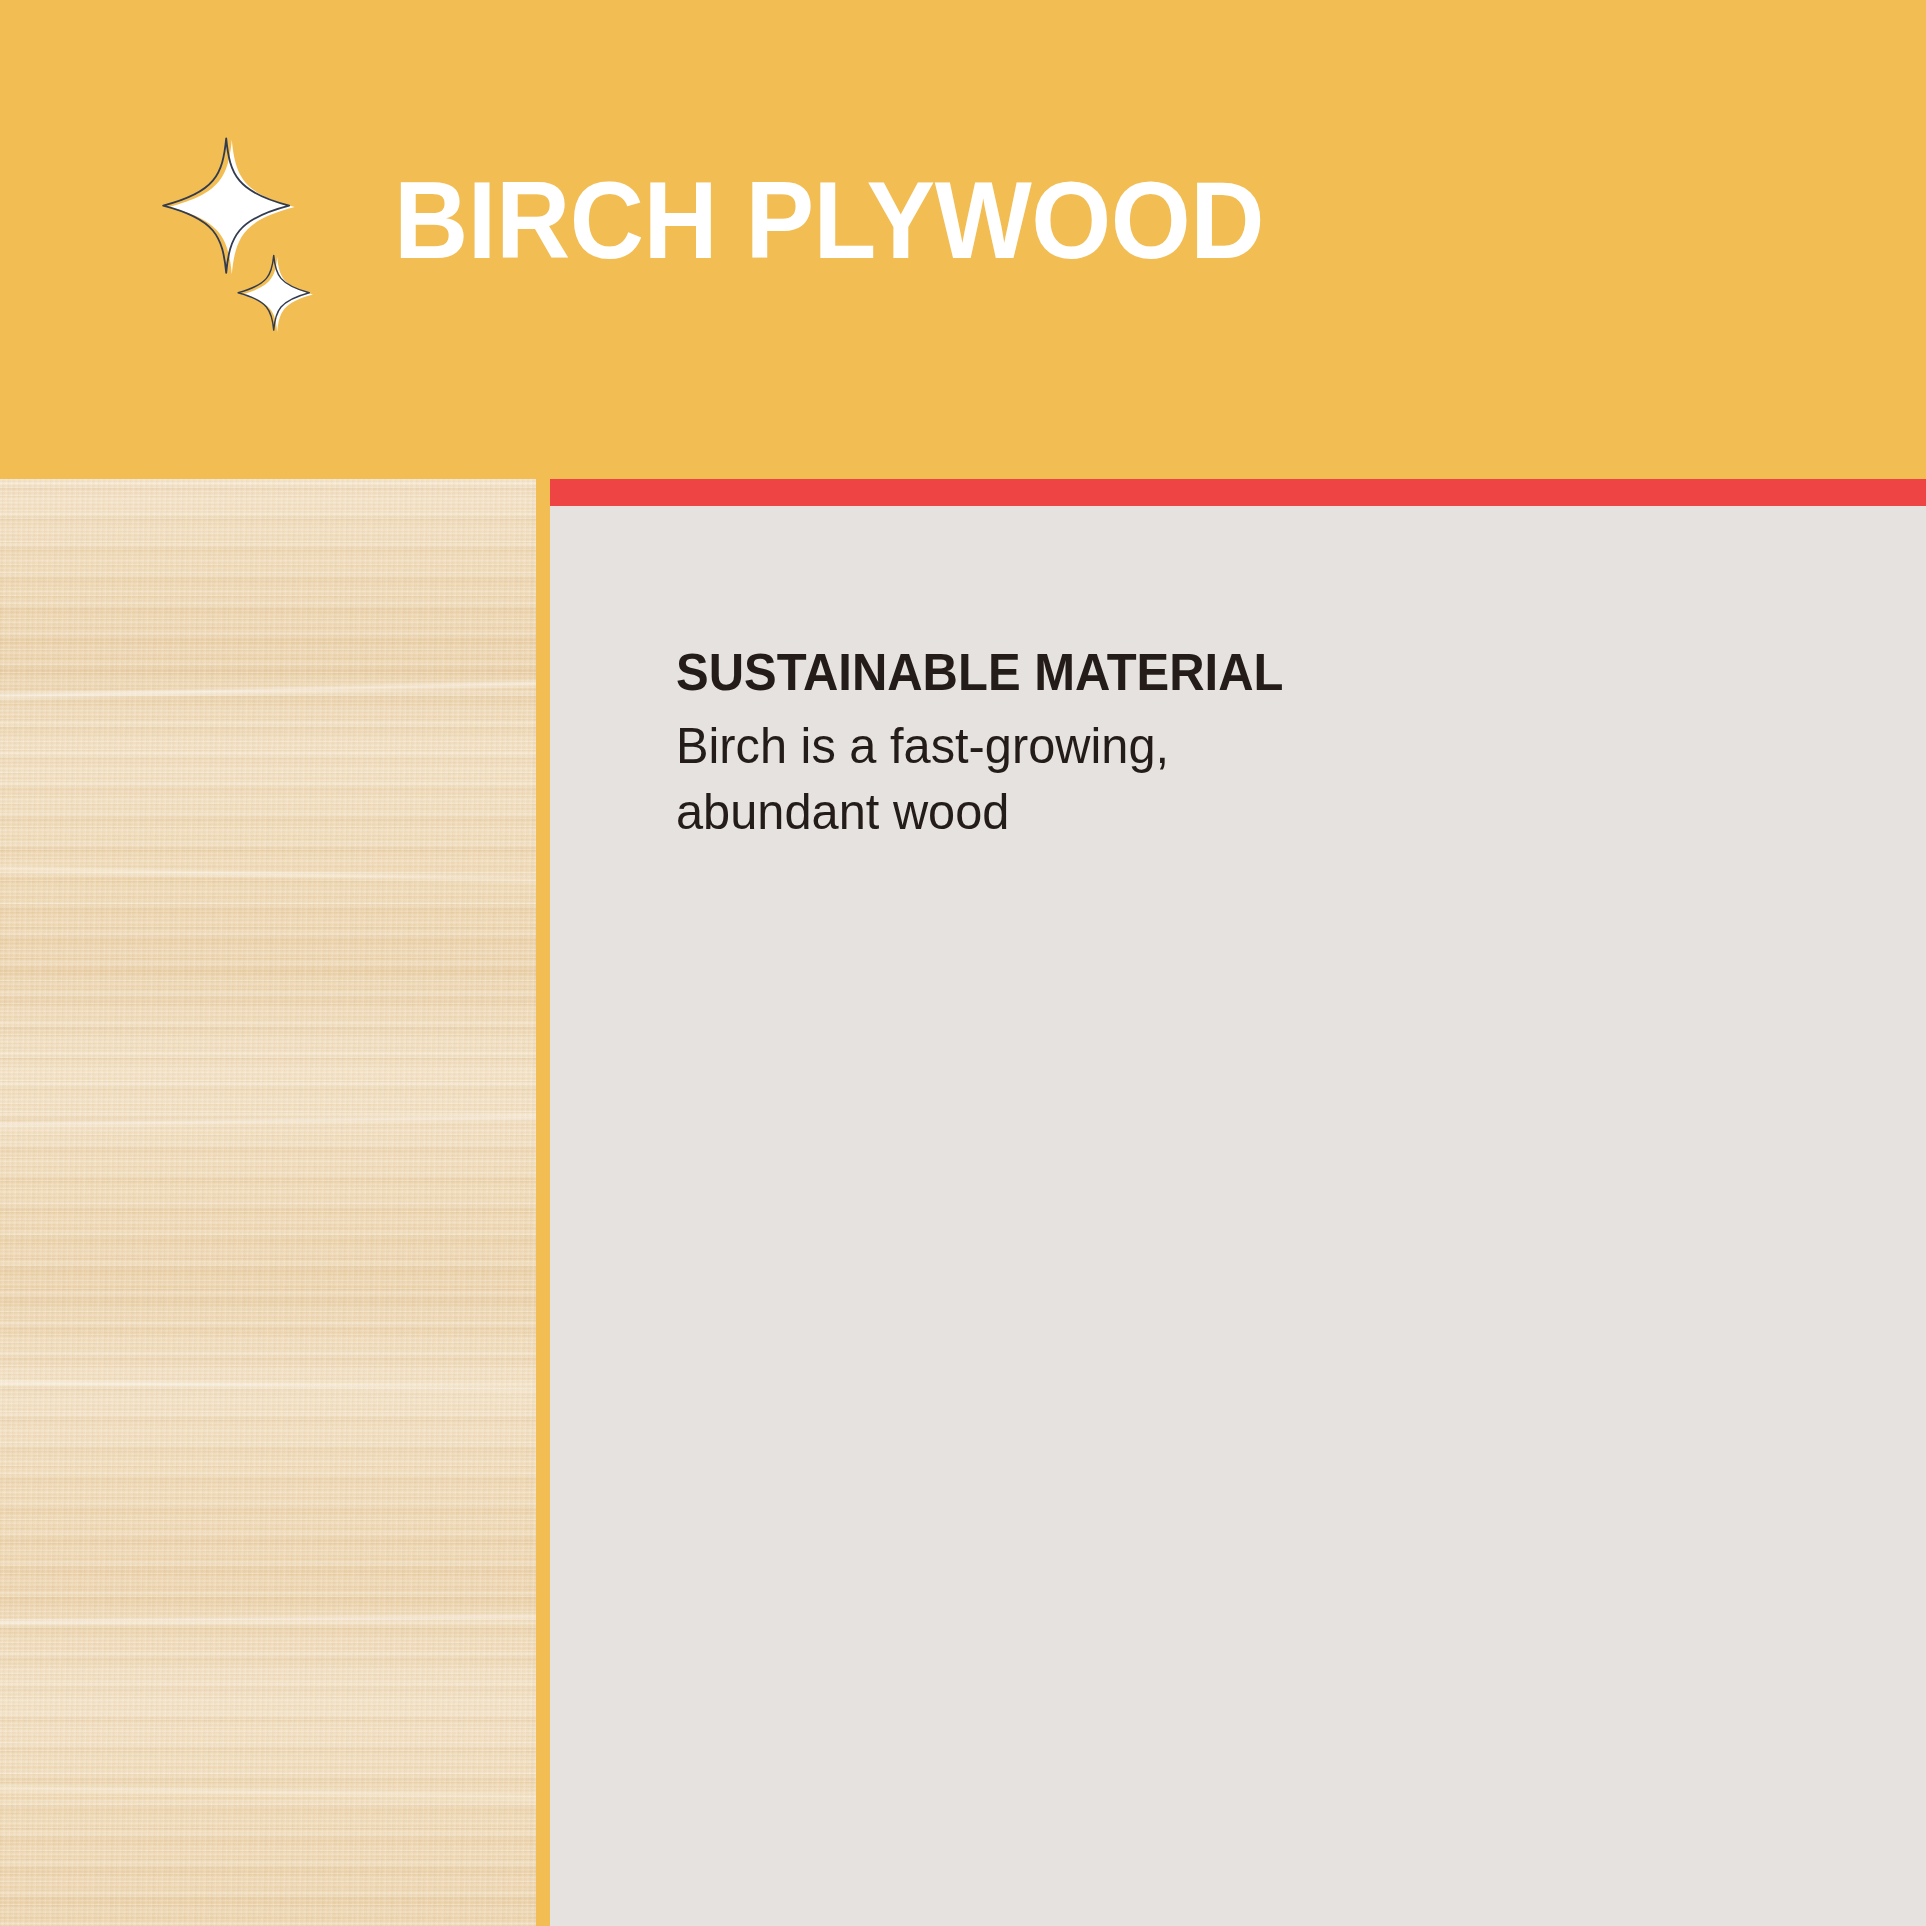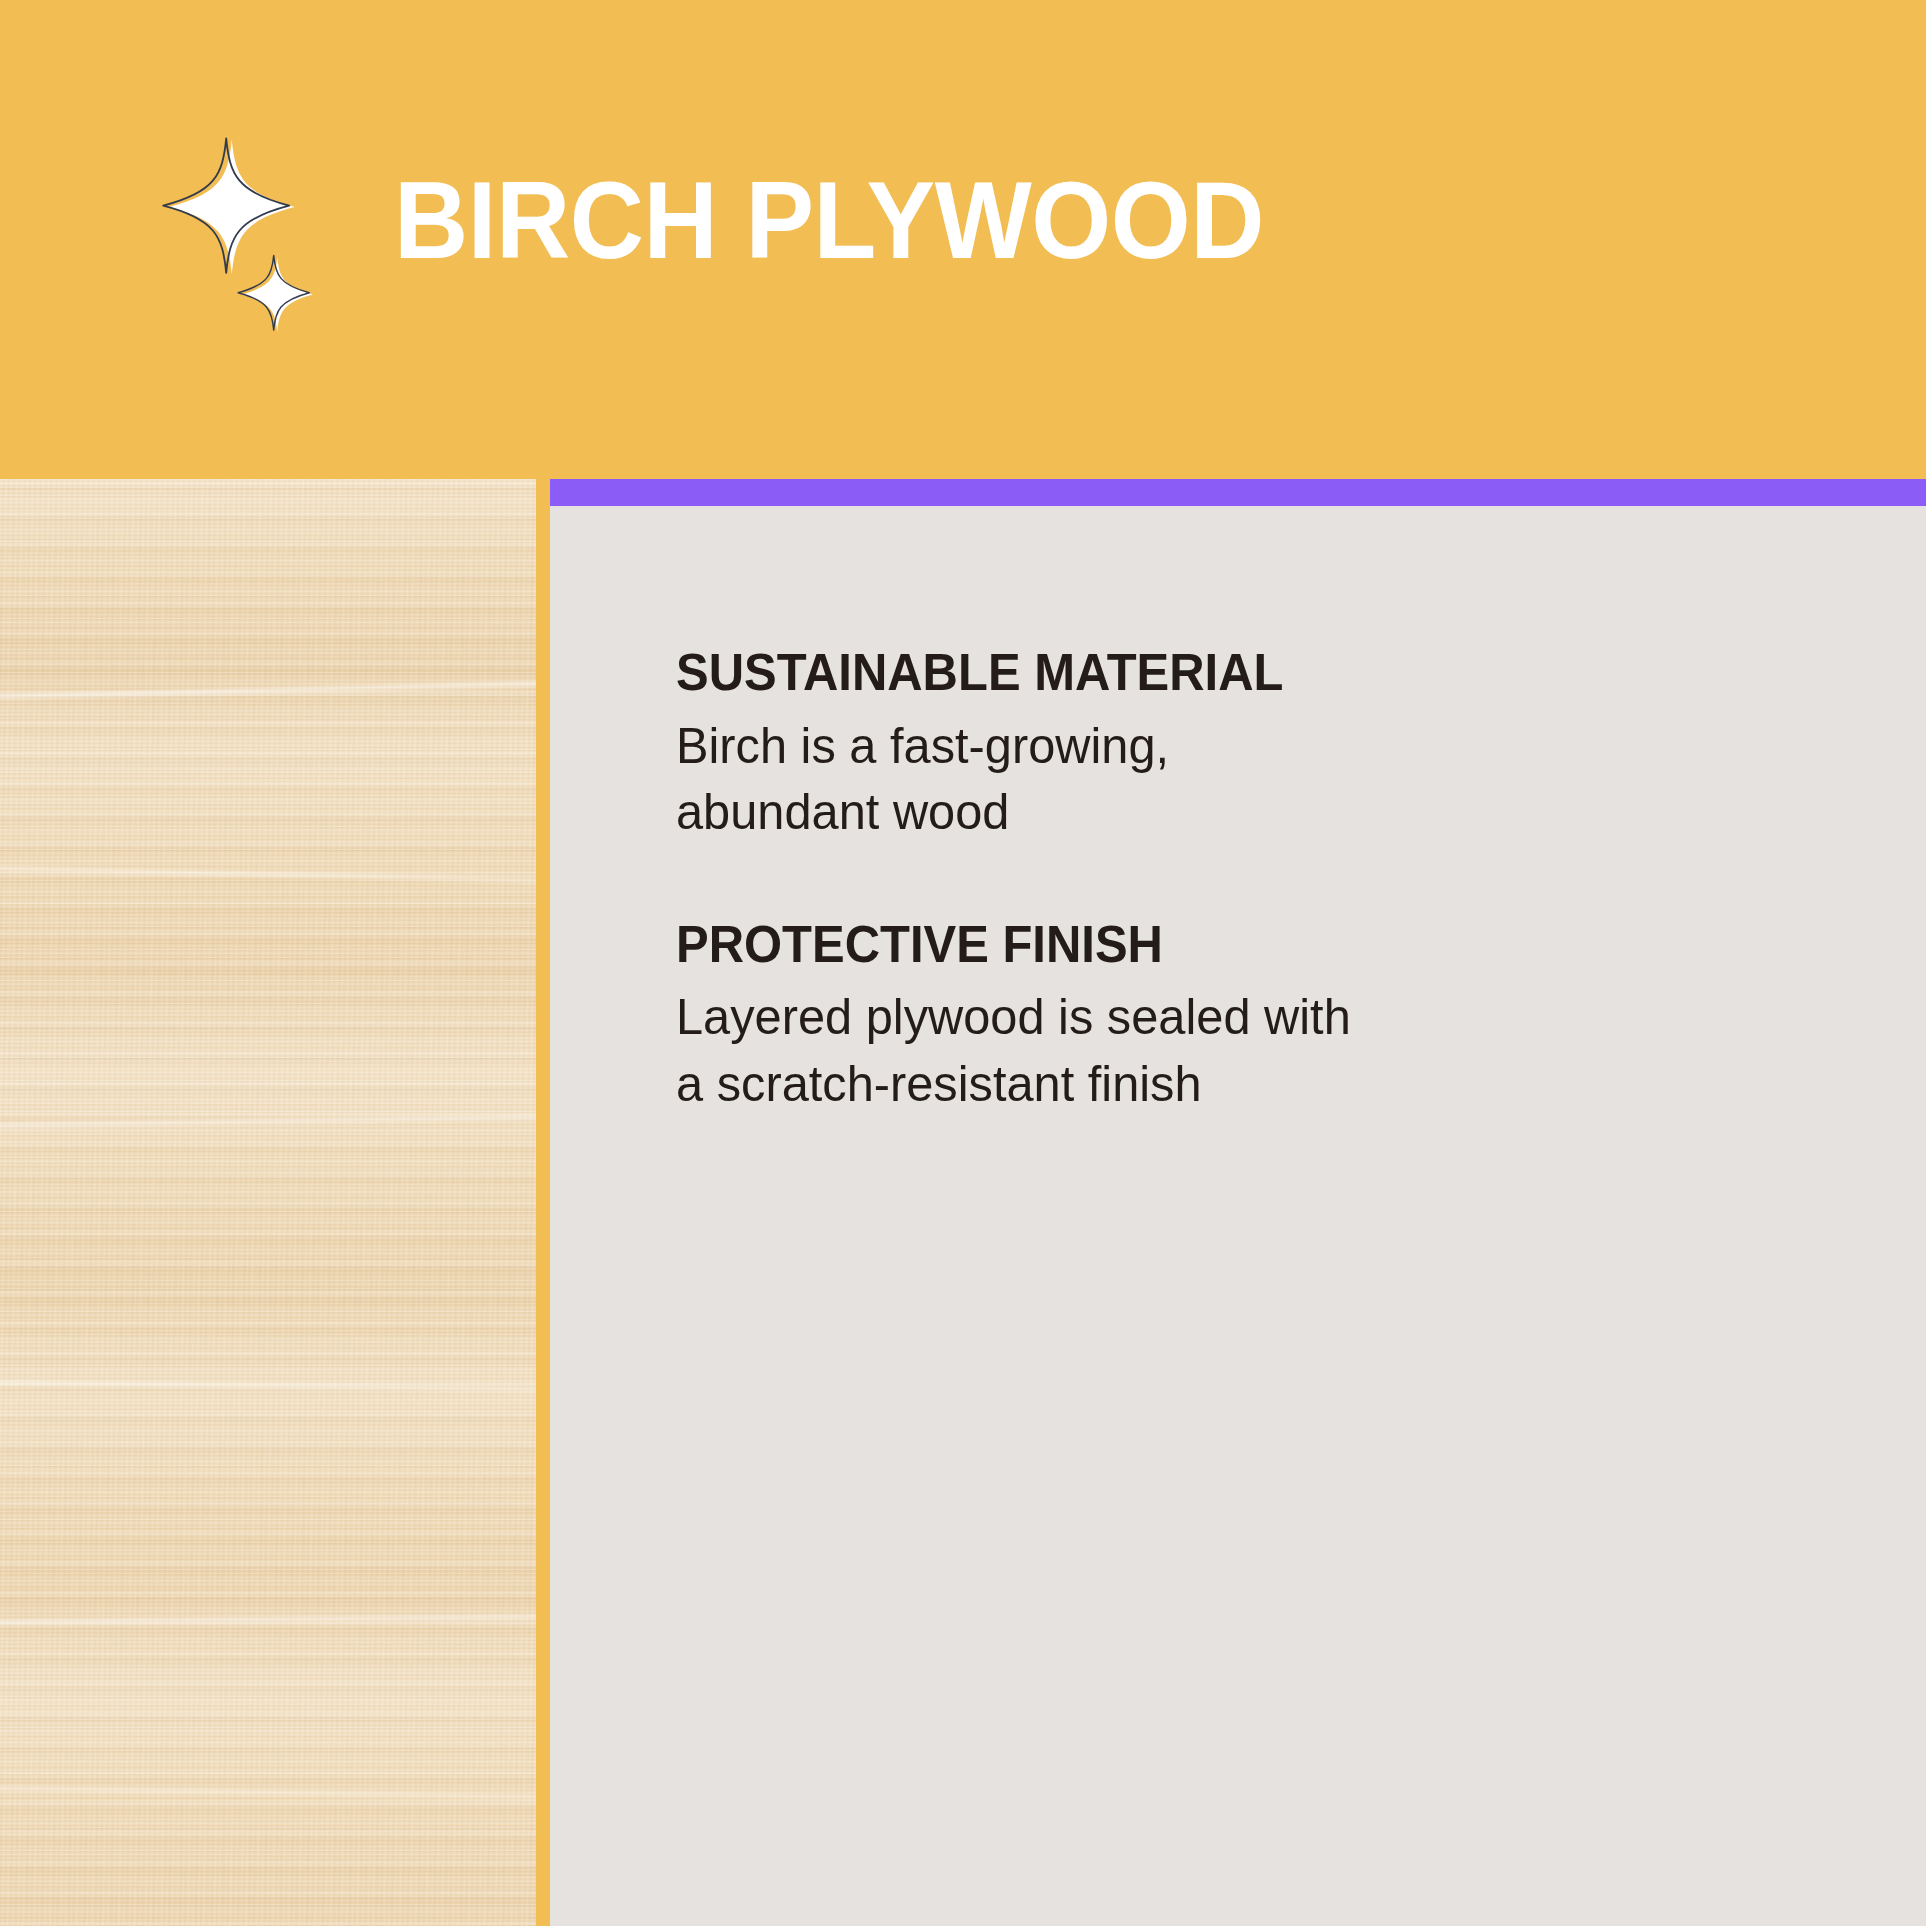--- a/index.html
+++ b/index.html
@@ -5,21 +5,21 @@
   html, body {
     margin: 0;
     padding: 0;
     background: #ffffff;
   }
   #canvas {
     position: relative;
     width: 1926px;
     height: 1926px;
     overflow: hidden;
-    background: #8b5cf6;
+    background: #ef4444;
     font-family: "Liberation Sans", sans-serif;
   }
 
   
   #header {
     position: absolute;
     left: 0; top: 0;
     width: 1926px;
     height: 479px;
     background: #f2bd53;
@@ -237,26 +237,19 @@
     <div id="feature-list">
 
       <div class="feature-block">
         <div class="feature-heading">SUSTAINABLE MATERIAL</div>
         <div class="feature-body">
           <span class="line">Birch is a fast-growing,</span>
           <span class="line">abundant wood</span>
         </div>
       </div>
 
-      <div class="feature-block">
-        <div class="feature-heading">PROTECTIVE FINISH</div>
-        <div class="feature-body">
-          <span class="line">Layered plywood is sealed with</span>
-          <span class="line">a scratch-resistant finish</span>
-        </div>
-      </div>
 
 
     </div>
   </div>
 
 </div>
 
 
 </body></html>

